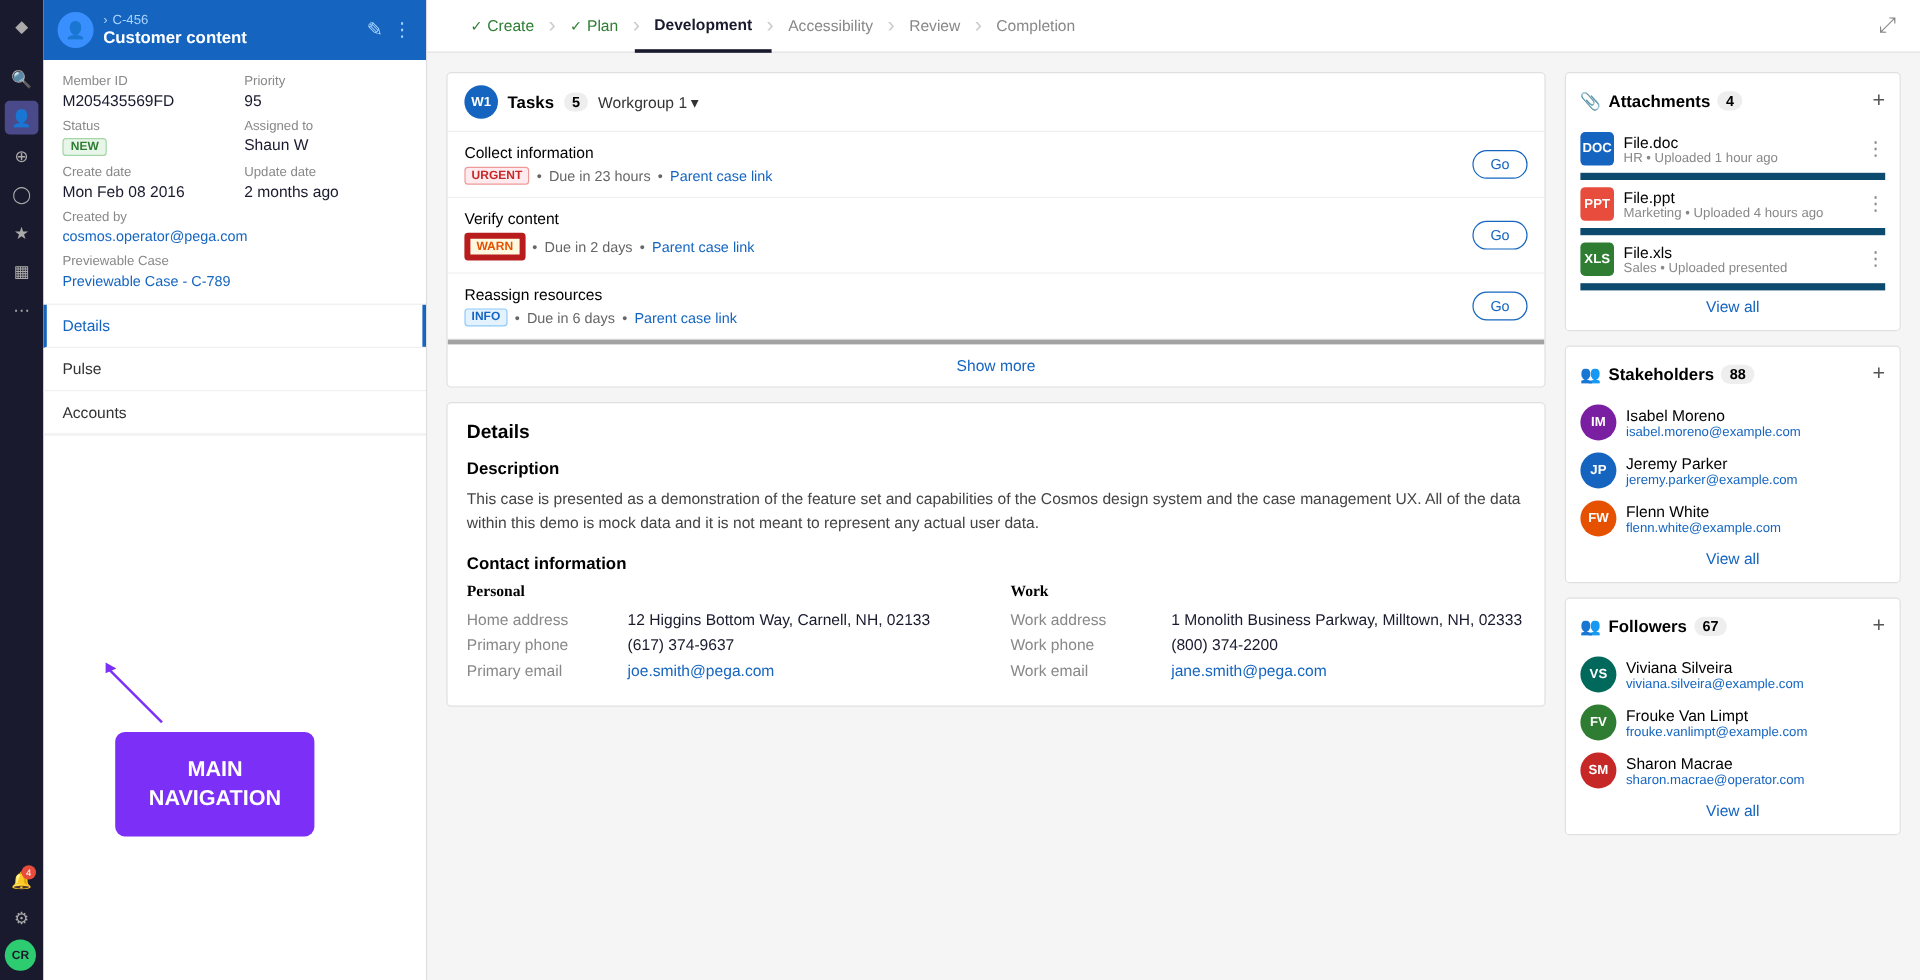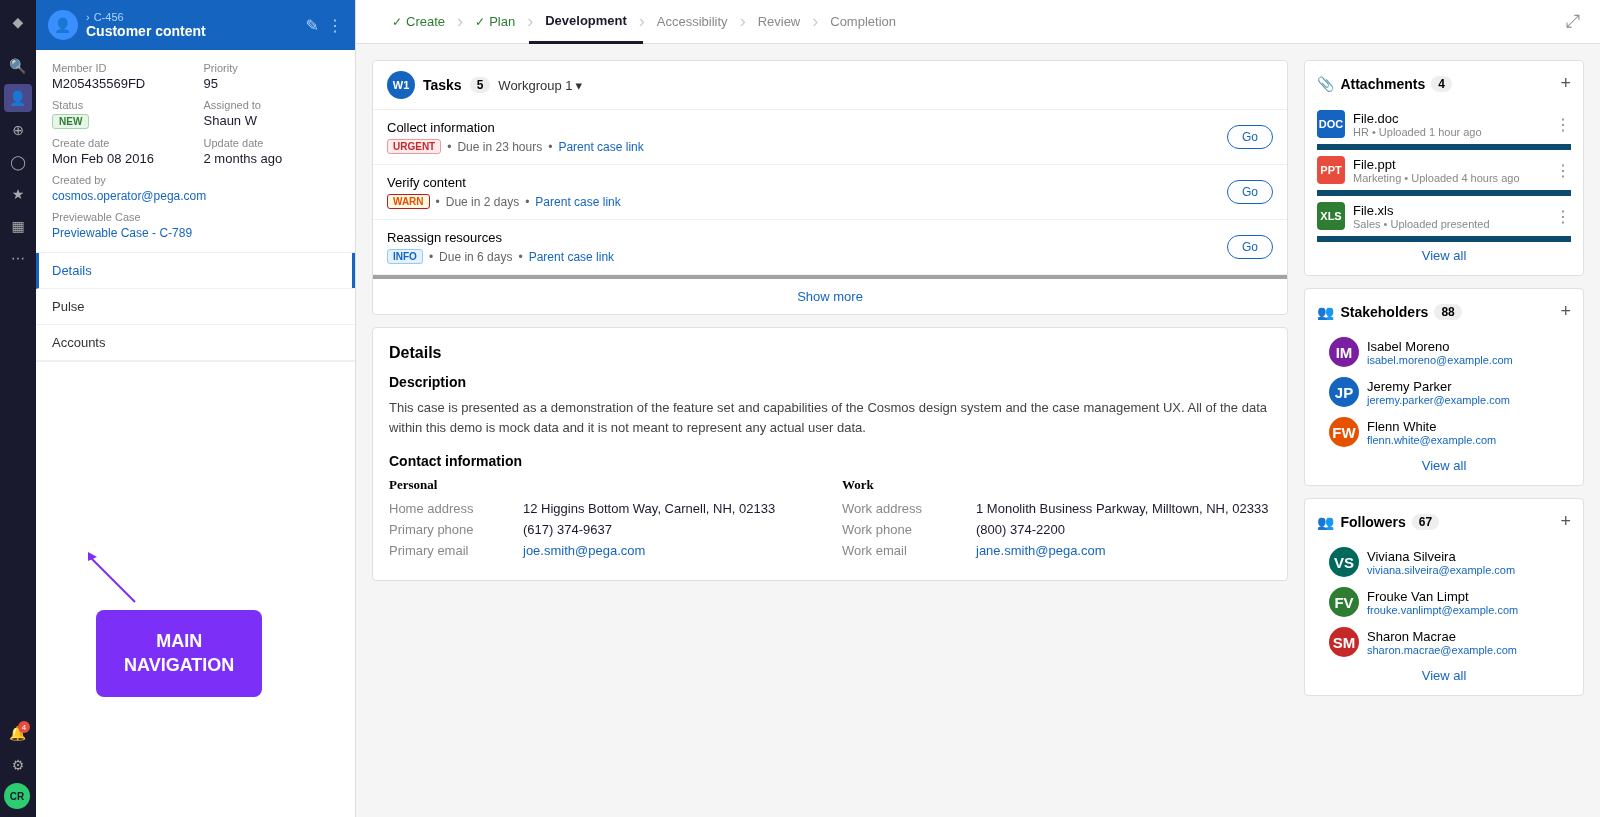--- a/index.html
+++ b/index.html
@@ -349,21 +349,21 @@
       color: #c62828;
       border: 1px solid #ef9a9a;
       border-radius: 3px;
       font-size: 10px;
       padding: 1px 5px;
       font-weight: 700;
     }
     .badge-warn {
       background: #fff8e1;
       color: #e65100;
-      border: 1px solid #b91c1c;
+      border: 5px solid #b91c1c;
       border-radius: 3px;
       font-size: 10px;
       padding: 1px 5px;
       font-weight: 700;
       text-align: right;
     }
     .badge-info {
       background: #e3f2fd;
       color: #1565c0;
       border: 1px solid #90caf9;
@@ -531,24 +531,23 @@
     .person-avatar {
       width: 30px;
       height: 30px;
       border-radius: 50%;
       background: #bbb;
       flex-shrink: 0;
       overflow: hidden;
       display: flex;
       align-items: center;
       justify-content: center;
-      font-size: 15px;
+      font-size: 11px;
       color: white;
       font-weight: 600;
-      margin-left: 12px;
     }
     .person-name { font-size: 13px; font-weight: 500; }
     .person-email { font-size: 11px; color: #1565c0; }
 
     
     .av-purple { background: #7b1fa2; }
     .av-blue { background: #1565c0; }
     .av-orange { background: #e65100; }
     .av-teal { background: #00695c; }
     .av-green { background: #2e7d32; }
@@ -892,21 +891,21 @@
           <div>
             <div class="person-name">Frouke Van Limpt</div>
             <div class="person-email">frouke.vanlimpt@example.com</div>
           </div>
         </div>
 
         <div class="stakeholder-item">
           <div class="person-avatar av-red">SM</div>
           <div>
             <div class="person-name">Sharon Macrae</div>
-            <div class="person-email">sharon.macrae@example.com</div>
+            <div class="person-email">sharon.macrae@operator.com</div>
           </div>
         </div>
 
         <div class="view-all">View all</div>
       </div>
     </div>
   </div>
 </div>
 
 </body></html>

